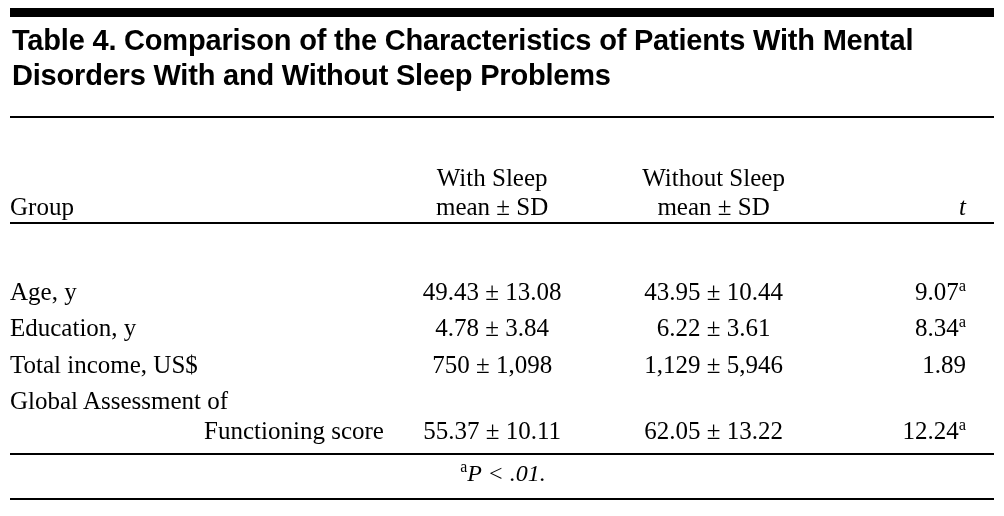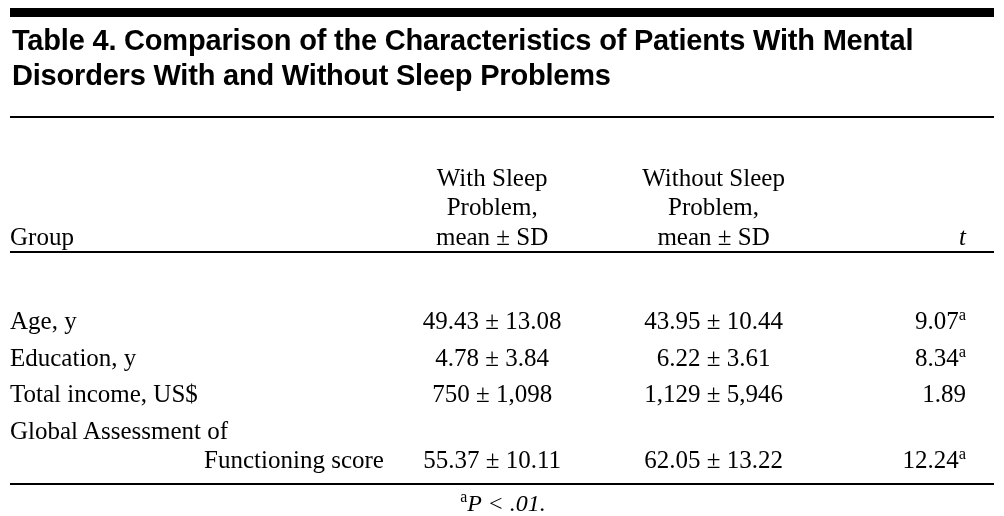--- a/index.html
+++ b/index.html
@@ -116,26 +116,20 @@
 
   <table class="data">
     <thead>
       <tr>
         <th class="col-group hdr-line"></th>
         <th class="col-with hdr-line">With Sleep</th>
         <th class="col-without hdr-line">Without Sleep</th>
         <th class="col-t hdr-line"></th>
       </tr>
       <tr>
-        <th class="col-group hdr-line"></th>
-        <th class="col-with hdr-line">Problem,</th>
-        <th class="col-without hdr-line">Problem,</th>
-        <th class="col-t hdr-line"></th>
-      </tr>
-      <tr>
         <th class="col-group group-label">Group</th>
         <th class="col-with hdr-line">mean ± SD</th>
         <th class="col-without hdr-line">mean ± SD</th>
         <th class="col-t hdr-line ital">t</th>
       </tr>
     </thead>
   </table>
 
   <div class="rule-hair"></div>
 

